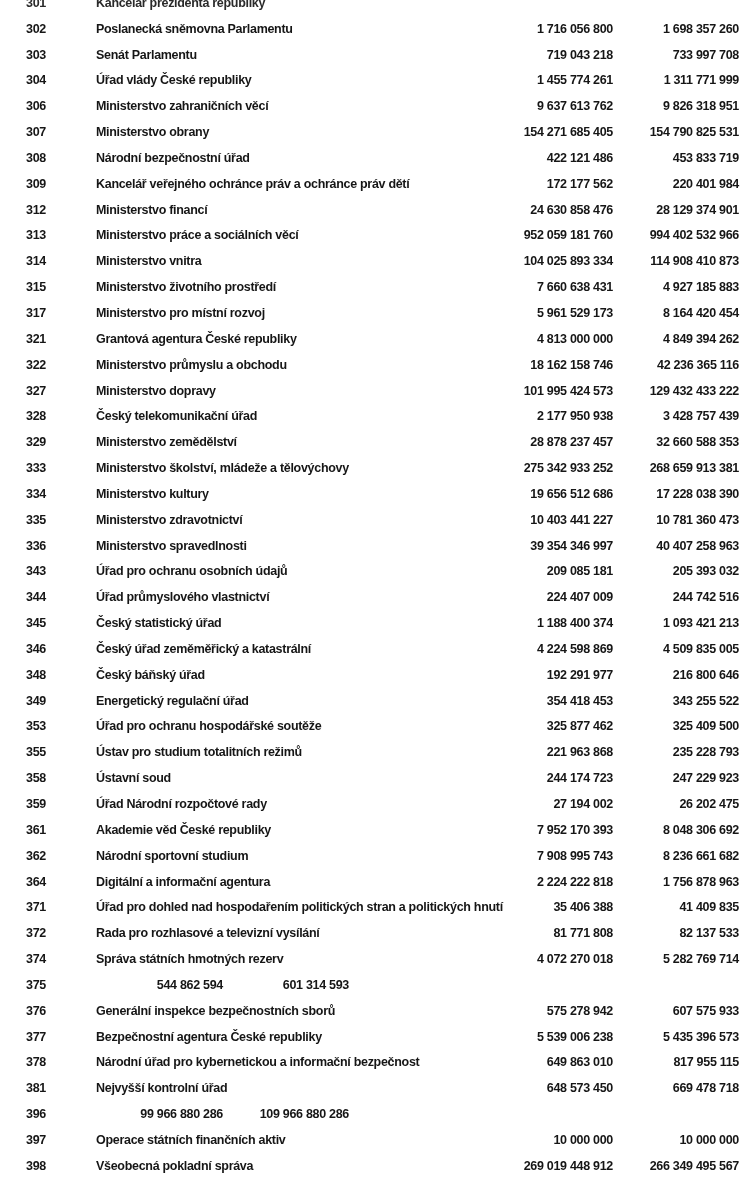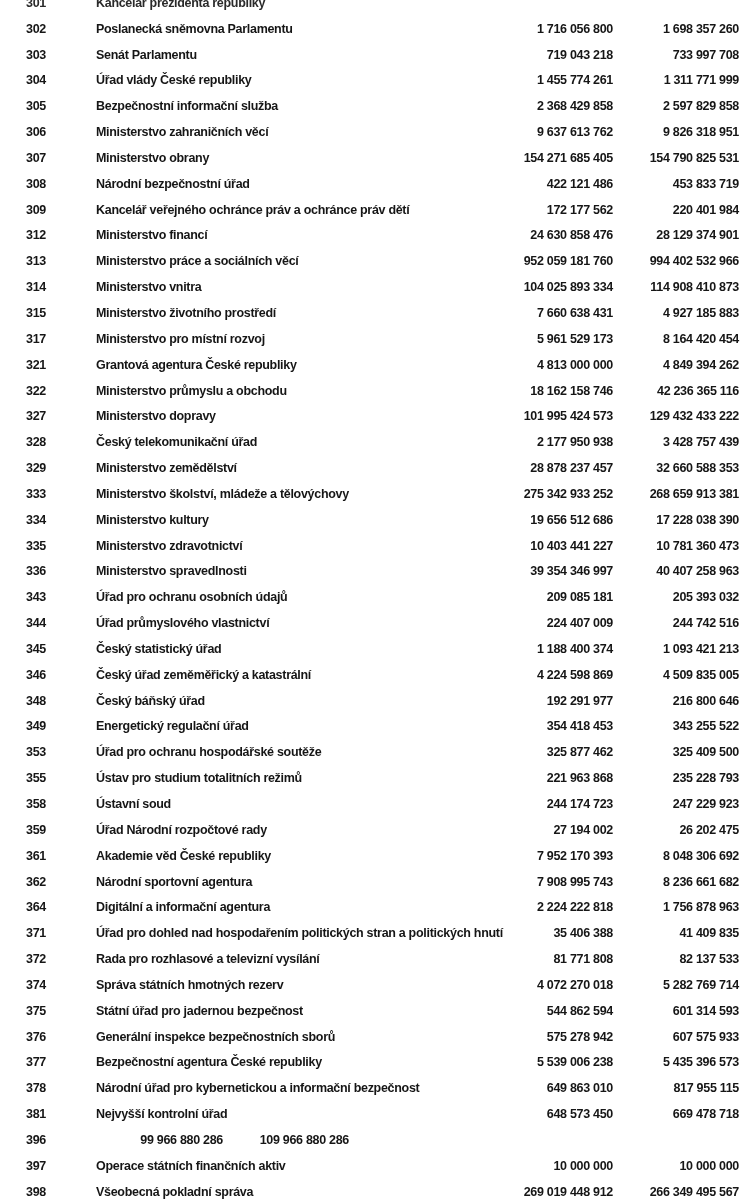--- a/index.html
+++ b/index.html
@@ -83,26 +83,20 @@
     <span class="cell v1">719 043 218</span>
     <span class="cell v2">733 997 708</span>
   </div>
       <div class="row">
     <span class="cell code">304</span>
     <span class="cell name">Úřad vlády České republiky</span>
     <span class="cell v1">1 455 774 261</span>
     <span class="cell v2">1 311 771 999</span>
   </div>
       <div class="row">
-    <span class="cell code">305</span>
-    <span class="cell name">Bezpečnostní informační služba</span>
-    <span class="cell v1">2 368 429 858</span>
-    <span class="cell v2">2 597 829 858</span>
-  </div>
-      <div class="row">
     <span class="cell code">306</span>
     <span class="cell name">Ministerstvo zahraničních věcí</span>
     <span class="cell v1">9 637 613 762</span>
     <span class="cell v2">9 826 318 951</span>
   </div>
       <div class="row">
     <span class="cell code">307</span>
     <span class="cell name">Ministerstvo obrany</span>
     <span class="cell v1">154 271 685 405</span>
     <span class="cell v2">154 790 825 531</span>
@@ -264,21 +258,21 @@
     <span class="cell v2">26 202 475</span>
   </div>
       <div class="row">
     <span class="cell code">361</span>
     <span class="cell name">Akademie věd České republiky</span>
     <span class="cell v1">7 952 170 393</span>
     <span class="cell v2">8 048 306 692</span>
   </div>
       <div class="row">
     <span class="cell code">362</span>
-    <span class="cell name">Národní sportovní agentura</span>
+    <span class="cell name">Národní sportovní studium</span>
     <span class="cell v1">7 908 995 743</span>
     <span class="cell v2">8 236 661 682</span>
   </div>
       <div class="row">
     <span class="cell code">364</span>
     <span class="cell name">Digitální a informační agentura</span>
     <span class="cell v1">2 224 222 818</span>
     <span class="cell v2">1 756 878 963</span>
   </div>
       <div class="row">
@@ -294,21 +288,20 @@
     <span class="cell v2">82 137 533</span>
   </div>
       <div class="row">
     <span class="cell code">374</span>
     <span class="cell name">Správa státních hmotných rezerv</span>
     <span class="cell v1">4 072 270 018</span>
     <span class="cell v2">5 282 769 714</span>
   </div>
       <div class="row">
     <span class="cell code">375</span>
-    <span class="cell name">Státní úřad pro jadernou bezpečnost</span>
     <span class="cell v1">544 862 594</span>
     <span class="cell v2">601 314 593</span>
   </div>
       <div class="row">
     <span class="cell code">376</span>
     <span class="cell name">Generální inspekce bezpečnostních sborů</span>
     <span class="cell v1">575 278 942</span>
     <span class="cell v2">607 575 933</span>
   </div>
       <div class="row">

